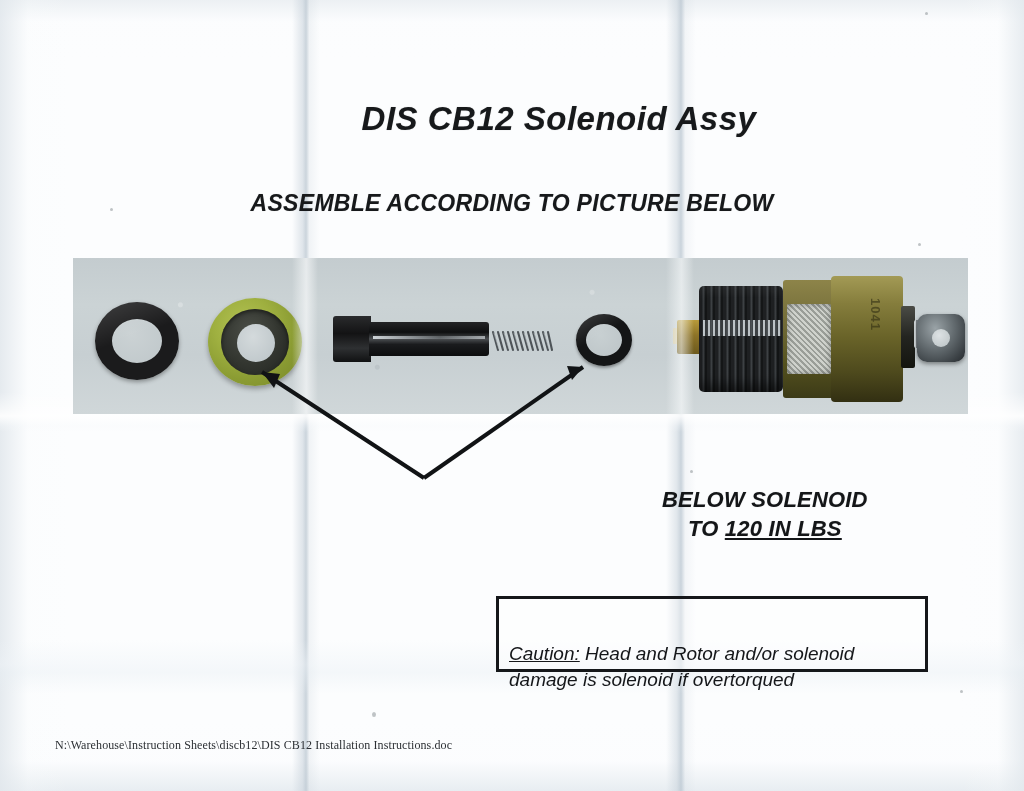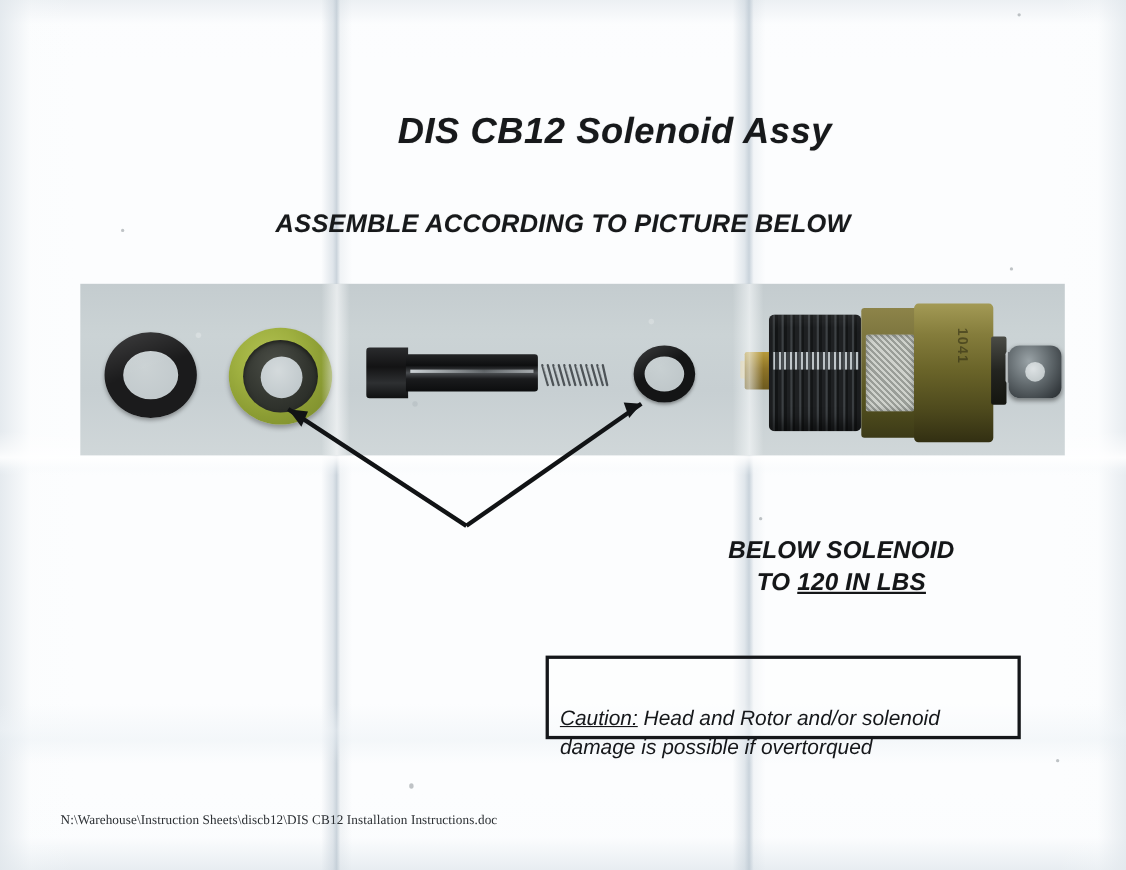--- a/index.html
+++ b/index.html
@@ -499,18 +499,18 @@
   <div class="callout callout-torque">
     <div>BELOW SOLENOID</div>
     <div>
       <span>TO </span><span class="u">120 IN LBS</span>
     </div>
   </div>
 
   <div class="caution-box"></div>
   <div class="caution-text">
     <span class="u">Caution:</span><span> Head and Rotor and/or solenoid</span><br>
-    <span>damage is possible if overtorqued</span>
+    <span>damage is solenoid if overtorqued</span>
   </div>
 
   <div class="footer">N:\Warehouse\Instruction Sheets\discb12\DIS CB12 Installation Instructions.doc</div>
 
 </div>
 
 </body></html>

